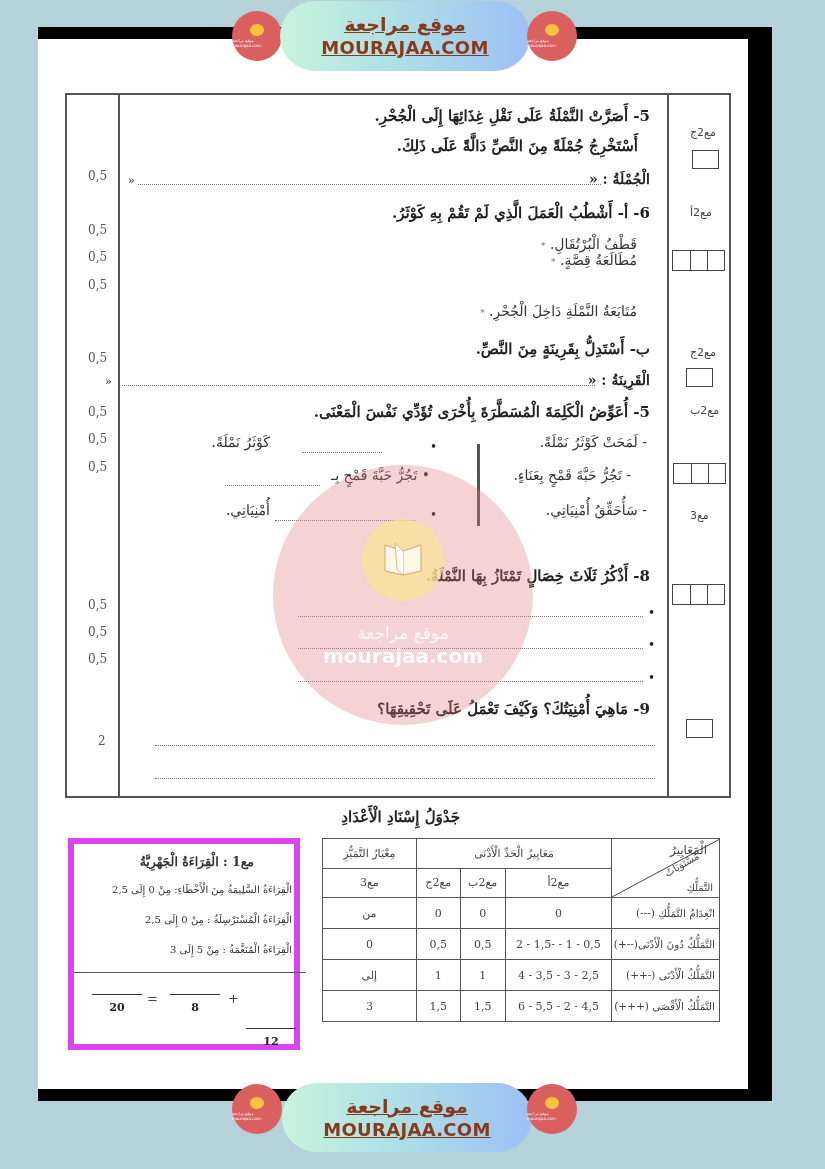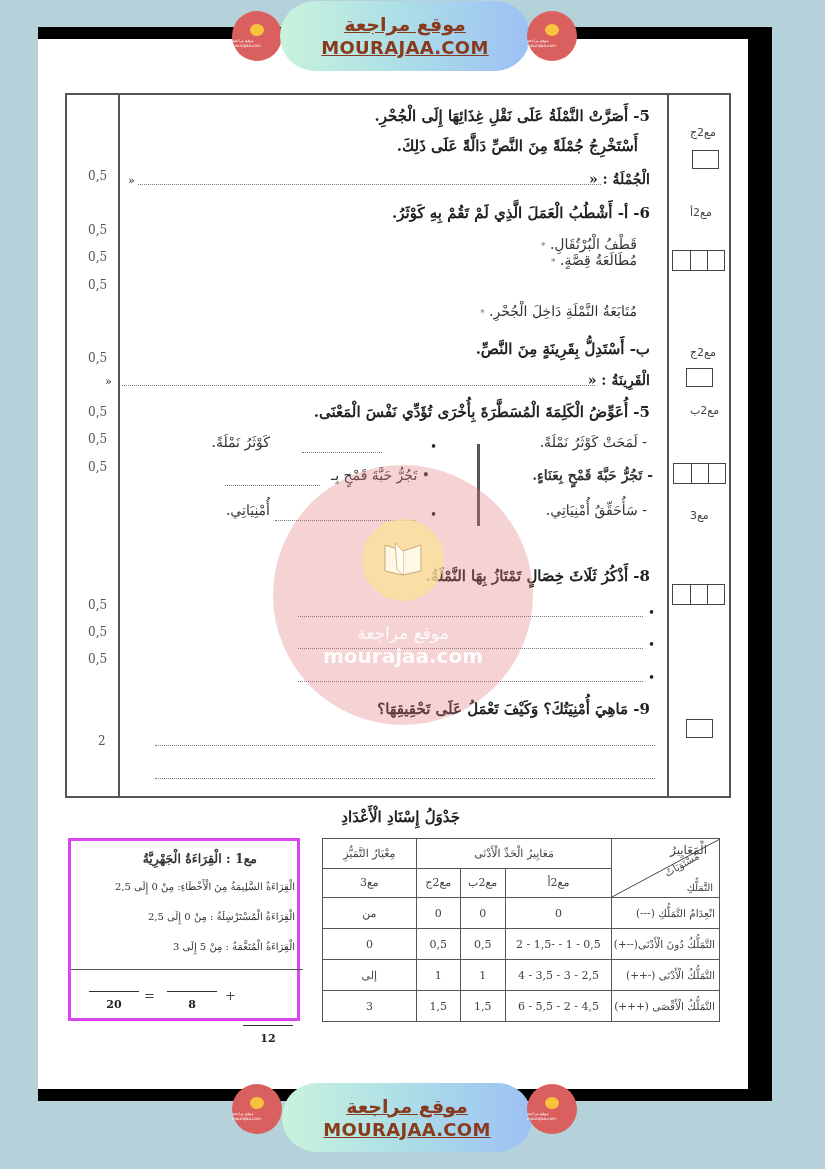--- a/index.html
+++ b/index.html
@@ -64,21 +64,21 @@
   table.grade td, table.grade th { border: 1px solid #555; text-align: center; color: #444; font-weight: normal; height: 31px; }
   table.grade th { height: 24px; }
   table.grade td.lvl { direction: rtl; text-align: right; padding-right: 4px; font-size: 10.5px; }
   .diag { position: relative; height: 58px; }
   .diag svg { position: absolute; left: 0; top: 0; }
   .diag .d1 { position: absolute; right: 12px; top: 4px; font-size: 12px; }
   .diag .d2 { position: absolute; right: 18px; top: 20px; font-size: 10px; transform: rotate(-30deg); }
   .diag .d3 { position: absolute; right: 6px; bottom: 4px; font-size: 10px; }
 
   
-  .rbox { position: absolute; left: 68px; top: 838px; width: 232px; height: 183px; border: 3px solid #d946ef; }
+  .rbox { position: absolute; left: 68px; top: 838px; width: 232px; height: 212px; border: 6px solid #d946ef; }
   .rbox .div { position: absolute; left: 0; top: 128px; width: 232px; height: 1px; background: #555; }
   .rline { position: absolute; right: 2px; font-size: 10px; direction: rtl; white-space: nowrap; color: #333; }
   .frac { position: absolute; top: 150px; width: 50px; text-align: center; font-size: 11px; font-weight: bold; }
   .frac .bar { height: 1px; background: #333; margin-bottom: 6px; }
   .op { position: absolute; top: 147px; font-size: 13px; color: #444; }
 </style>
 </head>
 <body>
 
 <div class="shadow"></div>
@@ -149,21 +149,21 @@
 <div class="opt" style="top:252px;"><span>مُطَالَعَةُ قِصَّةٍ.</span> <span style="font-size:9px;color:#777;">*</span></div>
 <div class="opt" style="top:303px;margin-left:24px;"><span>مُتَابَعَةُ النَّمْلَةِ دَاخِلَ الْجُحْرِ.</span> <span style="font-size:9px;color:#777;">*</span></div>
 
 <div class="q" style="top:340px;">ب- أَسْتَدِلُّ بِقَرِينَةٍ مِنَ النَّصِّ.</div>
 <div class="lbl" style="top:372px; right:175px;">الْقَرِينَةُ : «</div>
 <div class="dots" style="left:122px; top:385px; width:473px;"></div>
 <div class="abs" style="left:105px; top:375px; font-size:11px;">»</div>
 
 <div class="q" style="top:403px;">5- أُعَوِّضُ الْكَلِمَةَ الْمُسَطَّرَةَ بِأُخْرَى تُؤَدِّي نَفْسَ الْمَعْنَى.</div>
 <div class="opt" style="top:434px; right:178px;">- لَمَحَتْ كَوْثَرُ نَمْلَةً.</div>
-<div class="opt" style="top:467px; right:172px;font-weight:bold;">- تَجُرُّ حَبَّةَ قَمْحٍ بِعَنَاءٍ.</div>
+<div class="opt" style="top:467px; right:194px;">- تَجُرُّ حَبَّةَ قَمْحٍ بِعَنَاءٍ.</div>
 <div class="opt" style="top:502px; right:178px;">- سَأُحَقِّقُ أُمْنِيَاتِي.</div>
 <div class="vbar"></div>
 
 <div class="opt" style="top:434px; right:555px;">كَوْثَرُ نَمْلَةً.</div>
 <div class="dots" style="left:302px; top:452px; width:80px;"></div>
 <div class="abs" style="left:430px; top:440px; font-size:12px;">•</div>
 <div class="opt" style="top:467px; right:395px;">• تَجُرُّ حَبَّةَ قَمْحٍ بِـ</div>
 <div class="dots" style="left:225px; top:485px; width:95px;"></div>
 <div class="opt" style="top:502px; right:555px;">أُمْنِيَاتِي.</div>
 <div class="dots" style="left:275px; top:520px; width:140px;"></div>

